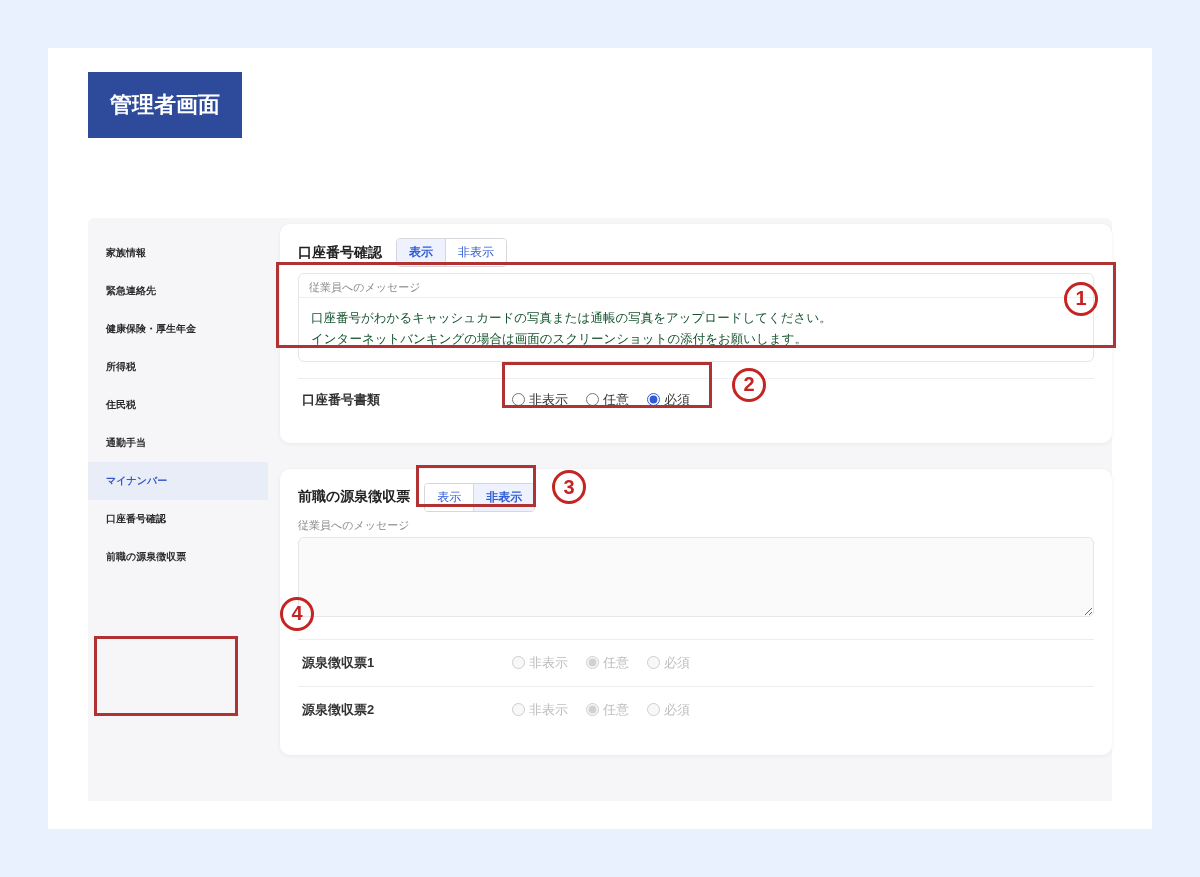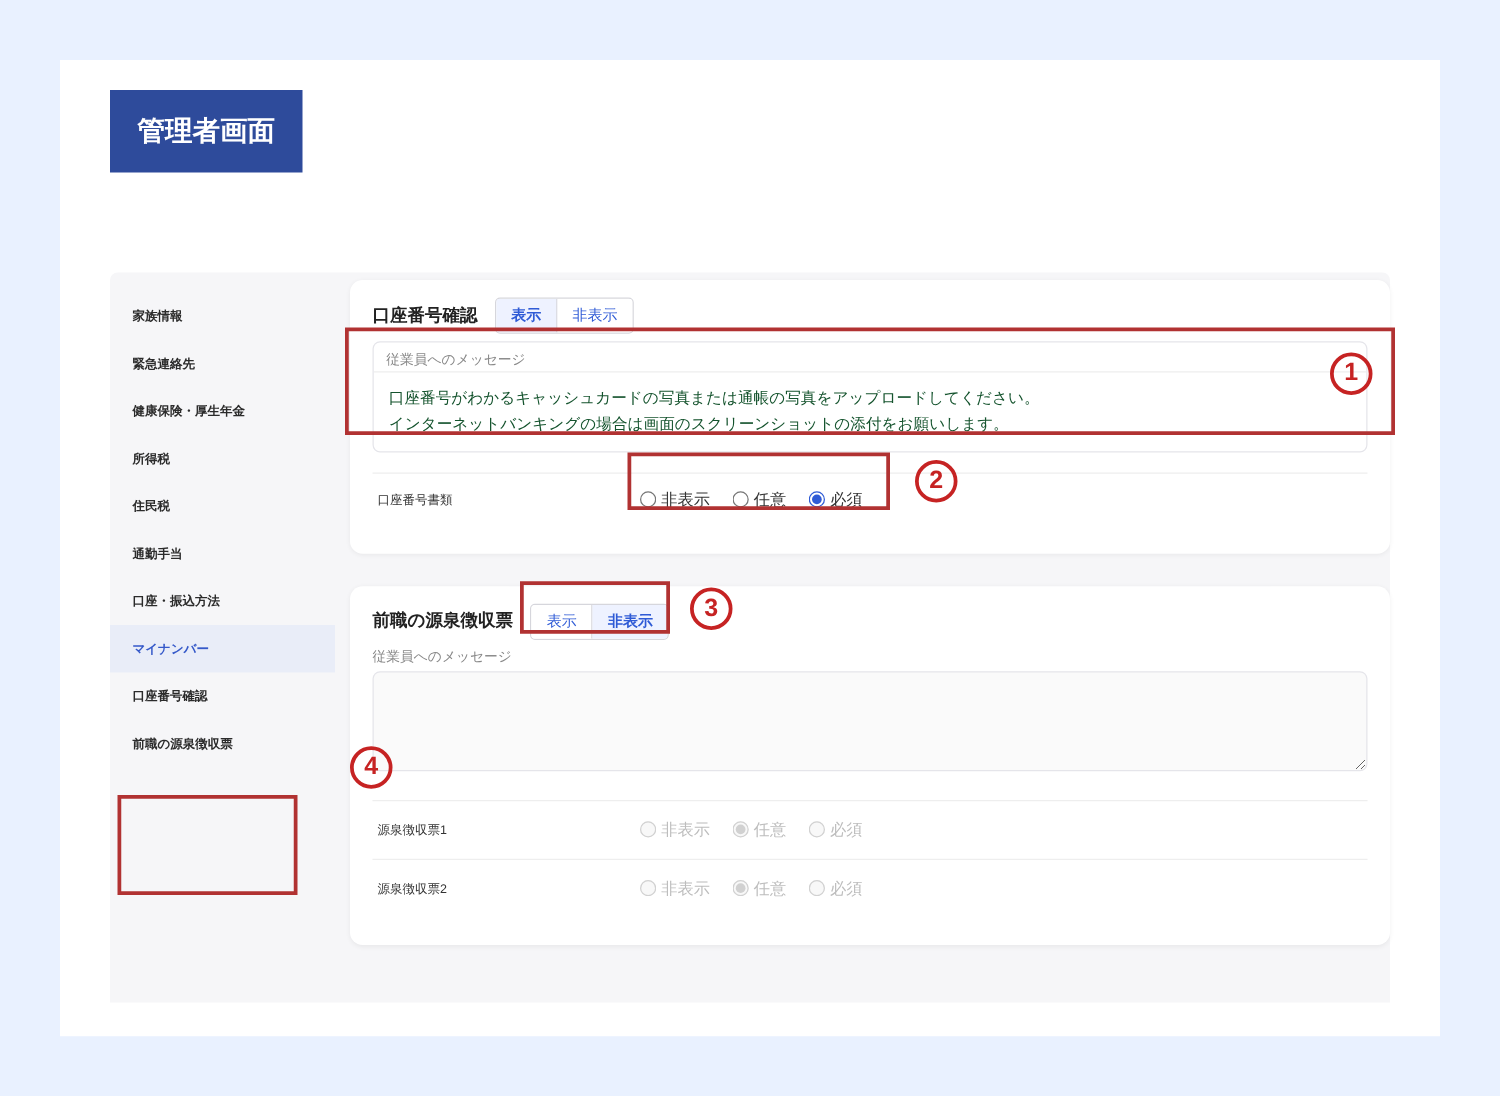--- a/index.html
+++ b/index.html
@@ -129,22 +129,23 @@
   .row {
     display: flex;
     align-items: center;
     border-top: 1px solid #eee;
     padding: 12px 4px;
     margin-top: 16px;
   }
   .row:first-of-type { margin-top: 16px; }
   .row-label {
     width: 210px;
-    font-size: 10px;
+    font-size: 13px;
     color: #333;
+    font-weight: bold;
   }
   .radio-set {
     display: flex;
     gap: 18px;
     font-size: 13px;
     color: #333;
   }
   .radio-set.disabled { color: #bdbdbd; }
   .radio-item { display: inline-flex; align-items: center; gap: 4px; }
   .radio-item input { accent-color: #2f5bd6; }
@@ -180,21 +181,20 @@
 
   <div class="app">
 
     <div class="sidebar">
       <div class="sidebar-item">家族情報</div>
       <div class="sidebar-item">緊急連絡先</div>
       <div class="sidebar-item">健康保険・厚生年金</div>
       <div class="sidebar-item">所得税</div>
       <div class="sidebar-item">住民税</div>
       <div class="sidebar-item">通勤手当</div>
-      <div class="sidebar-item">口座・振込方法</div>
       <div class="sidebar-item active">マイナンバー</div>
       <div class="sidebar-item">口座番号確認</div>
       <div class="sidebar-item">前職の源泉徴収票</div>
 
       <div class="hl" style="left:6px; right:30px; top:418px; height:80px;"></div>
     </div>
 
     <div class="main">
 
       <div class="card">

